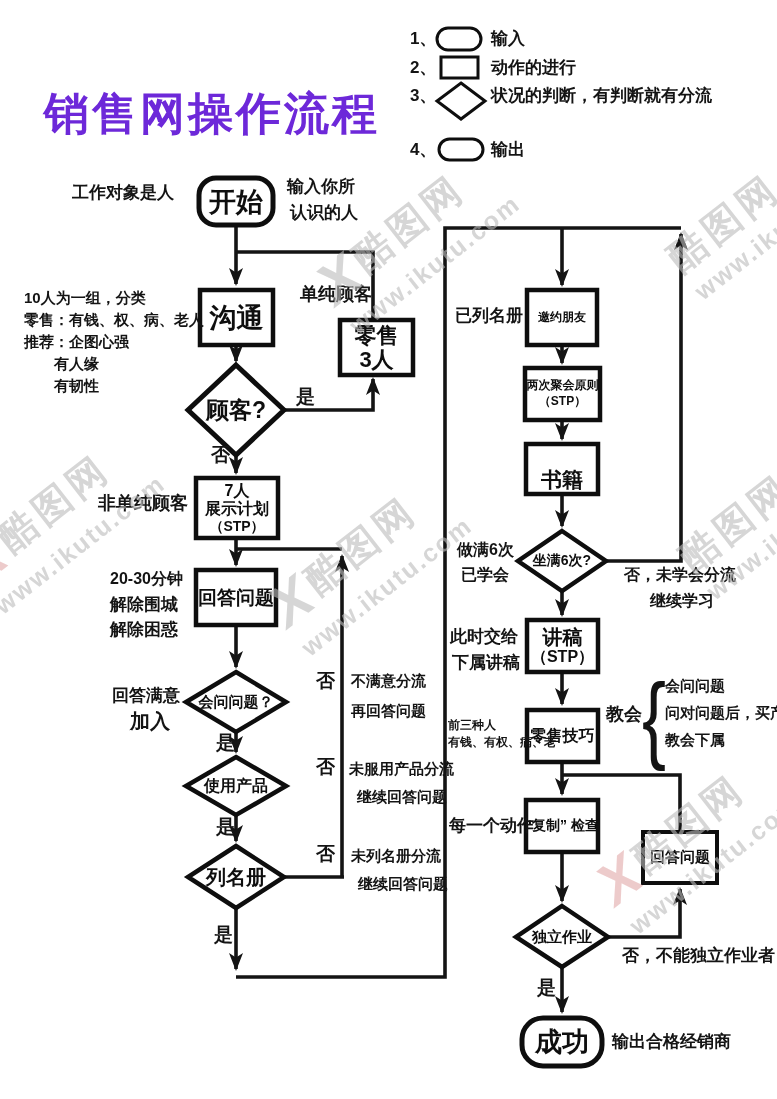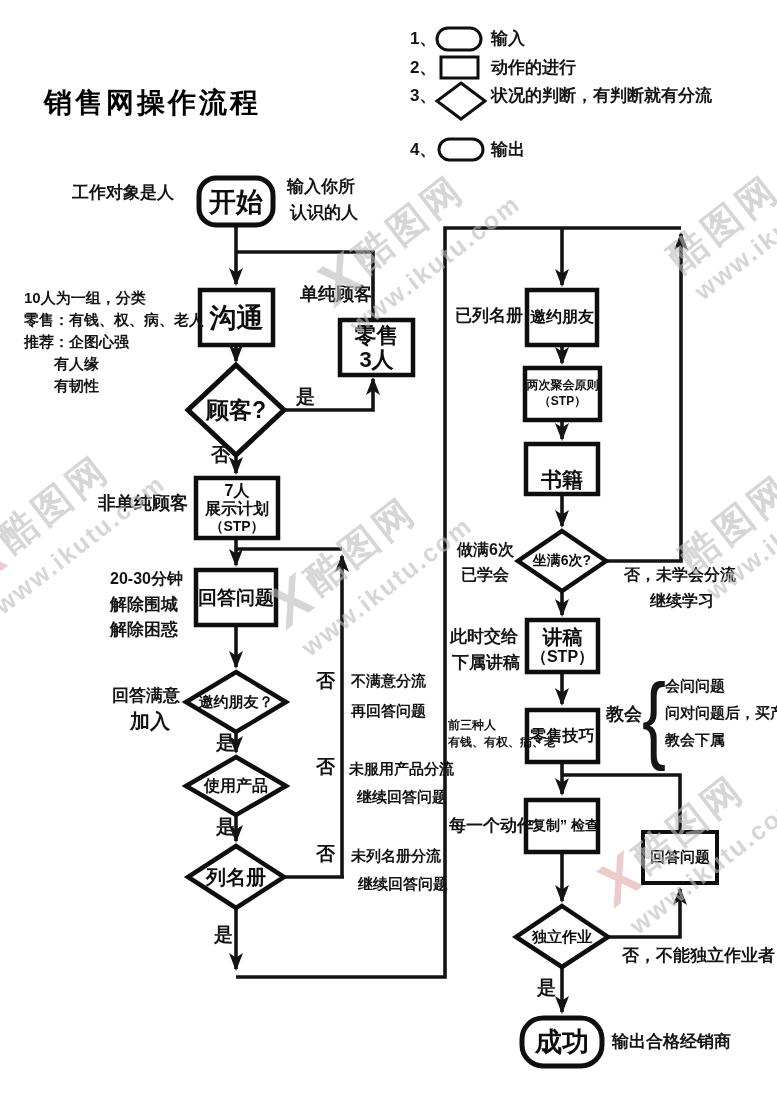--- a/index.html
+++ b/index.html
@@ -2,21 +2,21 @@
 <html><head>
 <meta charset="utf-8">
 <style>
   html,body{margin:0;padding:0;background:#888;}
   .stage{position:relative;width:777px;height:1099px;background:#ffffff;overflow:hidden;
          font-family:"Liberation Sans","DejaVu Sans",sans-serif;color:#121212;margin:0 auto;}
   svg{position:absolute;left:0;top:0;}
   .lbl{position:absolute;white-space:nowrap;line-height:1.15;color:#141414;}
   .node{position:absolute;display:flex;flex-direction:column;align-items:center;justify-content:center;
         text-align:center;font-weight:700;color:#0e0e0e;white-space:nowrap;}
-  .title{position:absolute;left:44px;top:84px;font-size:28px;font-weight:900;letter-spacing:3px;color:#000000;}
+  .title{position:absolute;left:44px;top:84px;font-size:45px;font-weight:900;letter-spacing:3px;color:#6d28d9;}
   .yesno{font-size:19px;font-weight:700;}
   .note{font-weight:600;}
   .small{font-weight:600;}
   .wm{position:absolute;transform:rotate(-38deg);color:#bcbcbc;opacity:.6;pointer-events:none;
       font-weight:700;white-space:nowrap;z-index:5;}
   .wm-row{display:flex;align-items:center;gap:6px;}
   .wm-mark{font-size:58px;font-style:italic;font-weight:900;}
   .wm-mark.pink{color:#e2aaaa;}
   .wm-brand{font-size:38px;letter-spacing:5px;}
   .wm-url{font-size:25px;letter-spacing:2px;font-weight:700;}
@@ -162,29 +162,29 @@
   </div>
   <div class="node" style="left:196px;top:478px;width:82px;height:60px;font-size:16px;line-height:1.15;">
     <span>7人</span>
       <span>展示计划</span>
       <span style="font-size:14px;">（STP）</span>
   </div>
   <div class="node" style="left:196px;top:570px;width:80px;height:55px;font-size:19px;">
       <span>回答问题</span>
     </div>
   <div class="node" style="left:186px;top:672px;width:100px;height:60px;font-size:15px;">
-      <span>邀约朋友？</span>
+      <span>会问问题？</span>
     </div>
   <div class="node" style="left:186px;top:757px;width:100px;height:58px;font-size:16px;">
       <span>使用产品</span>
     </div>
   <div class="node" style="left:188px;top:846px;width:96px;height:62px;font-size:20px;">
       <span>列名册</span>
     </div>
-  <div class="node" style="left:527px;top:290px;width:70px;height:55px;font-size:16px;">
+  <div class="node" style="left:527px;top:290px;width:70px;height:55px;font-size:12px;">
       <span>邀约朋友</span>
     </div>
   <div class="node" style="left:525px;top:368px;width:75px;height:52px;font-size:12px;line-height:1.3;">
     <span>两次聚会原则</span>
       <span>（STP）</span>
   </div>
   <div class="node" style="left:526px;top:444px;width:72px;height:50px;font-size:21px;justify-content:flex-end;">
       <span>书籍</span>
     </div>
   <div class="node" style="left:518px;top:531px;width:88px;height:60px;font-size:14px;">

